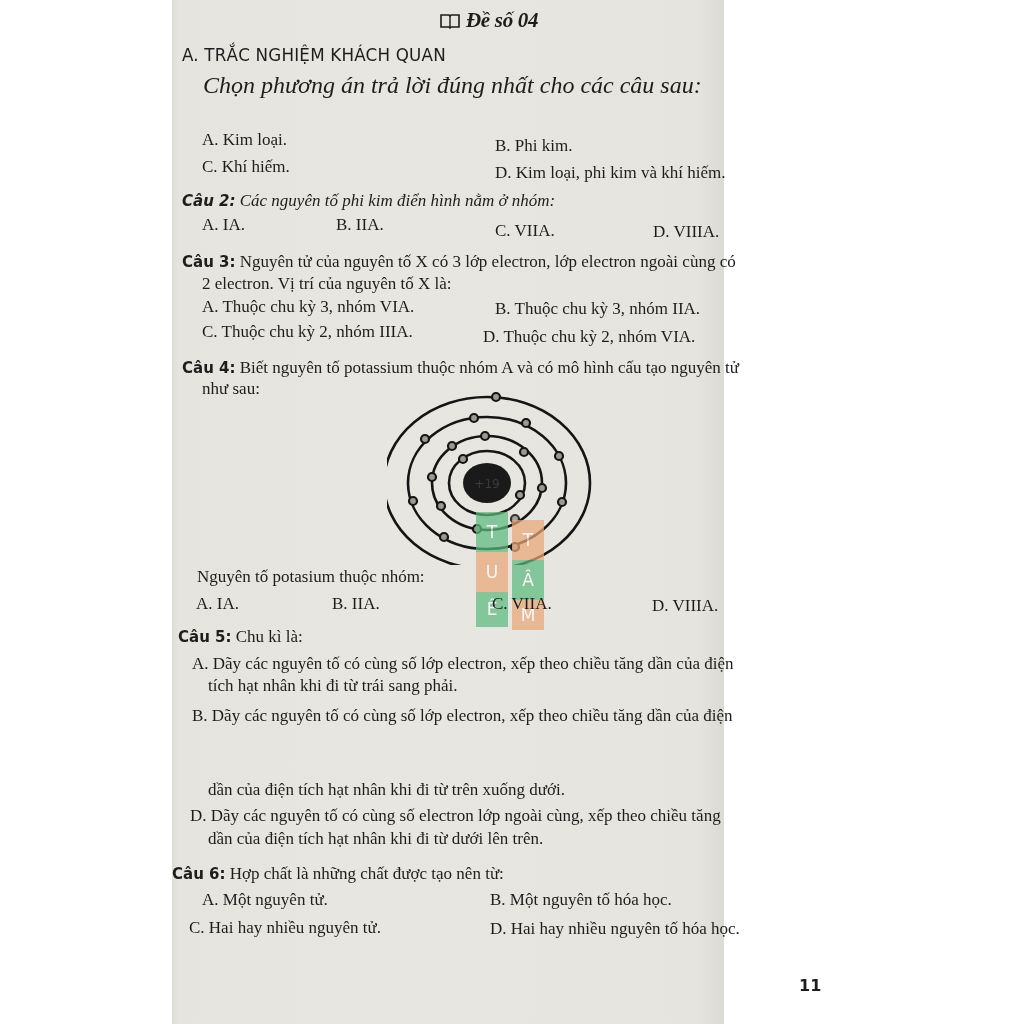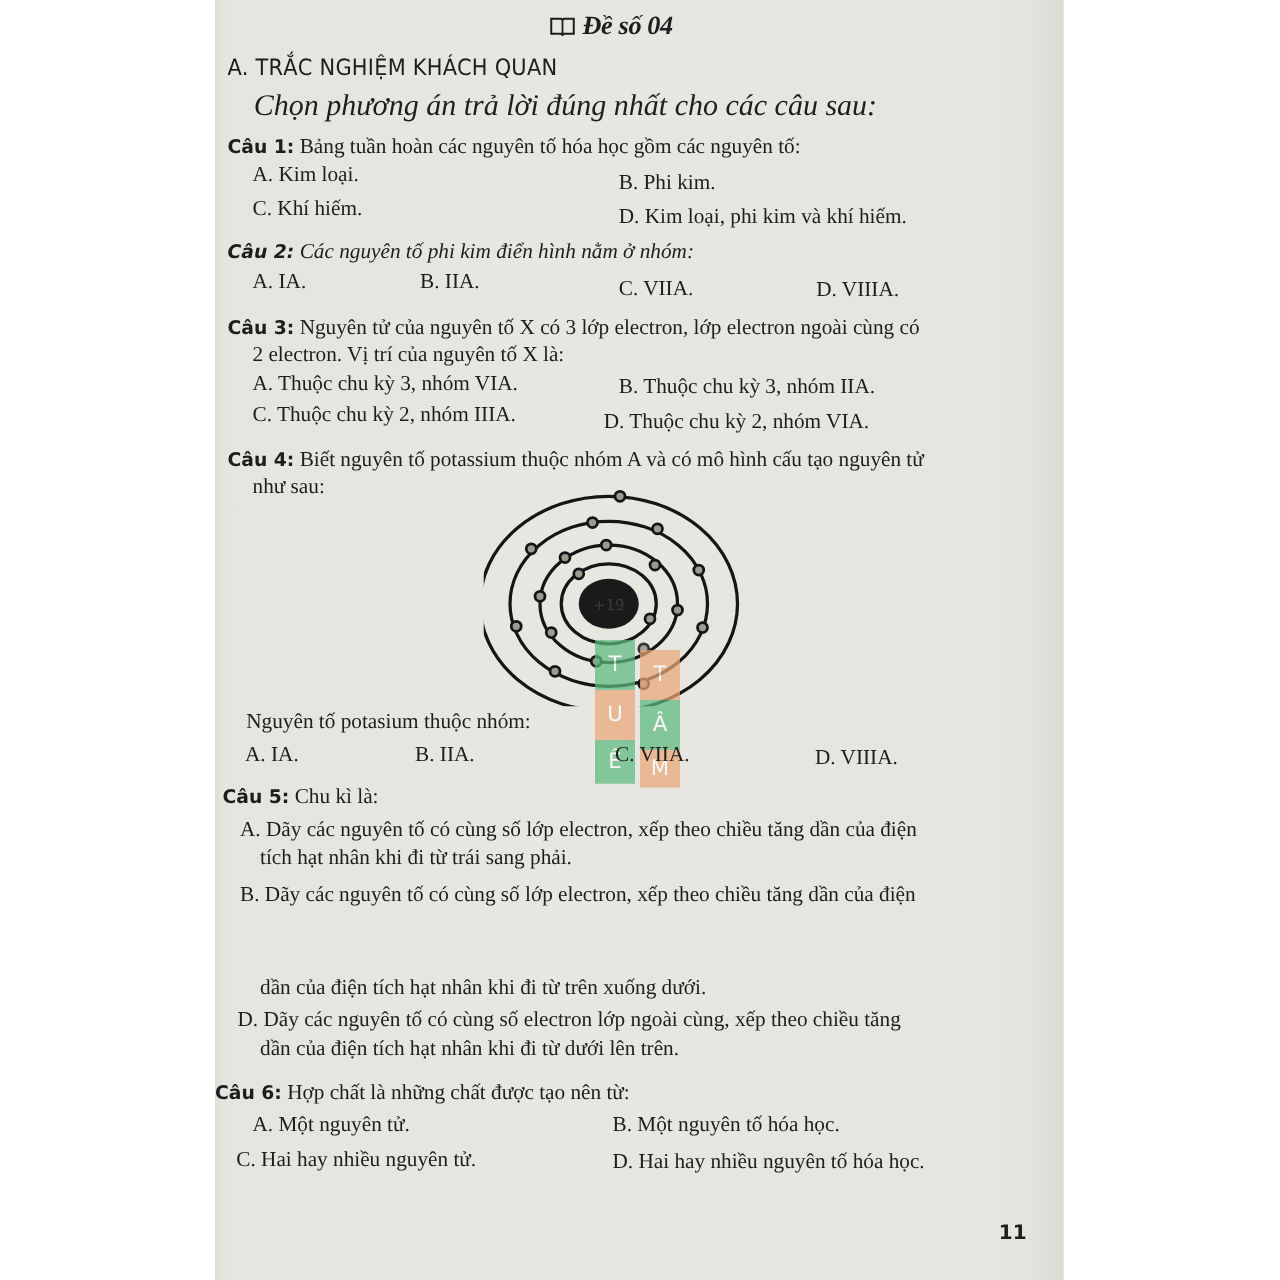--- a/index.html
+++ b/index.html
@@ -1,18 +1,18 @@
 <!DOCTYPE html>
 <html><head>
 <meta charset="utf-8">
 <style>
   html, body { margin:0; padding:0; }
   body { width:1024px; height:1024px; background:#ffffff; position:relative; overflow:hidden; }
   .page {
-    position:absolute; left:172px; top:0; width:679px; height:1024px;
+    position:absolute; left:172px; top:0; width:552px; height:1024px;
     background: linear-gradient(90deg, #dedcd6 0px, #e6e4df 6px, #e8e6e1 40%, #e6e4df 95%, #dcdad4 100%);
     color:#1d1d1d;
     font-family: "Liberation Serif", "DejaVu Serif", serif;
   }
   .abs { position:absolute; white-space:nowrap; }
   .title {
     left:268px; top:8px; font-size:21px; font-style:italic; font-weight:bold;
     font-family: "Liberation Serif", serif; letter-spacing:-0.3px;
   }
   .book-icon { display:inline-block; vertical-align:-2px; margin-right:6px; }
@@ -39,24 +39,20 @@
       <svg width="20" height="16" viewBox="0 0 20 16">
           <path d="M1 2 L9 2 L10 3 L11 2 L19 2 L19 14 L11 14 L10 15 L9 14 L1 14 Z" fill="none" stroke="#1d1d1d" stroke-width="1.6"></path>
           <line x1="10" y1="3" x2="10" y2="15" stroke="#1d1d1d" stroke-width="1.4"></line>
         </svg>
     </span><span>Đề số 04</span>
   </div>
 
   <div class="abs section">A. TRẮC NGHIỆM KHÁCH QUAN</div>
   <div class="abs instr">Chọn phương án trả lời đúng nhất cho các câu sau:</div>
 
-  <div class="abs q" style="left:10px;top:107px;">
-    <b>Câu 1:</b>
-    <span>Bảng tuần hoàn các nguyên tố hóa học gồm các nguyên tố:</span>
-  </div>
   <div class="abs opt" style="left:30px;top:130px;">A. Kim loại.</div>
   <div class="abs opt" style="left:323px;top:136px;">B. Phi kim.</div>
   <div class="abs opt" style="left:30px;top:157px;">C. Khí hiếm.</div>
   <div class="abs opt" style="left:323px;top:163px;">D. Kim loại, phi kim và khí hiếm.</div>
 
   <div class="abs q" style="left:10px;top:191px;font-style:italic;">
     <b>Câu 2:</b>
     <span>Các nguyên tố phi kim điển hình nằm ở nhóm:</span>
   </div>
   <div class="abs opt" style="left:30px;top:215px;">A. IA.</div>

